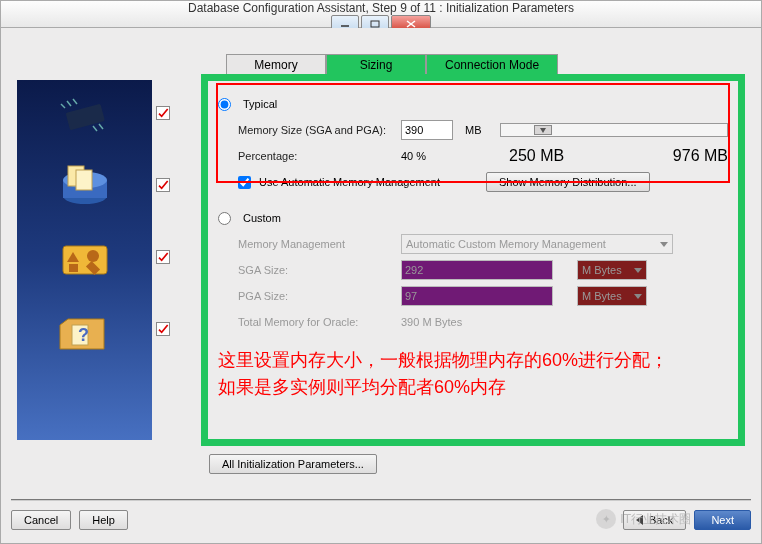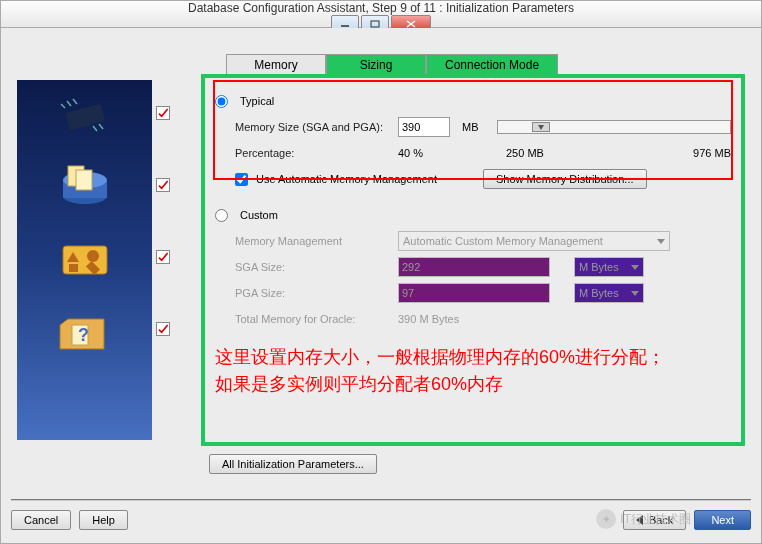--- a/index.html
+++ b/index.html
@@ -13,41 +13,41 @@
 .win-min { background: linear-gradient(#e9f2fb, #c2d9ee); }
 .win-max { background: linear-gradient(#e9f2fb, #c2d9ee); }
 .win-close { background: linear-gradient(#f5a29d, #d03e2f); color: #fff; width: 40px; }
 
 .window-body { background: #edecec; height: 516px; border: 1px solid #aaa; border-top: none; position: relative; padding: 4px; }
 
 .tabs { position: absolute; top: 26px; left: 225px; display: flex; gap: 0; }
 .tab { padding: 3px 18px; background: #22c55e; border: 1px solid #999; font-size: 12px; cursor: pointer; min-width: 100px; text-align: center; }
 .tab.active { background: #e8e7e7; border-bottom: 1px dashed #999; }
 
-.content-panel { position: absolute; top: 46px; left: 200px; right: 16px; height: 372px; border: 4px solid #22c55e; background: #edecec; padding: 10px; }
+.content-panel { position: absolute; top: 46px; left: 200px; right: 16px; height: 372px; border: 7px solid #22c55e; background: #edecec; padding: 10px; }
 
 .redbox { position: absolute; top: 2px; left: 8px; right: 8px; height: 100px; border: 2px solid #ff0000; z-index: 2; pointer-events: none; }
 
 .row { display: flex; align-items: center; height: 26px; gap: 8px; }
 .indent { margin-left: 20px; }
 .label { width: 155px; color: #222; }
 .label-gray { color: #999; }
 .radio { margin-right: 4px; }
 .text-input { width: 52px; height: 20px; border: 1px solid #999; background: #fff; padding: 1px 3px; font-size: 11px; }
 .text-input.wide { width: 152px; }
 .text-input.disabled { background: #701a75; color: #999; border: 1px solid #bbb; }
 .unit { margin-left: 4px; }
 .select-box { width: 272px; height: 20px; border: 1px solid #bbb; background: #edecec; color: #999; padding: 1px 4px; display: flex; align-items: center; justify-content: space-between; }
-.select-small { width: 70px; height: 20px; border: 1px solid #bbb; background: #4c1d95; color: #999; display: flex; align-items: center; justify-content: space-between; padding: 1px 4px; }
+.select-small { width: 70px; height: 20px; border: 1px solid #bbb; background: #7f1d1d; color: #999; display: flex; align-items: center; justify-content: space-between; padding: 1px 4px; }
 .arrow-down { width: 0; height: 0; border-left: 4px solid transparent; border-right: 4px solid transparent; border-top: 5px solid #888; }
 
 .slider-track { flex: 1; height: 14px; border: 1px solid #999; background: #f5f5f5; position: relative; margin-left: 10px; }
 .slider-thumb { position: absolute; top: 1px; left: 15%; width: 18px; height: 10px; background: #d8d6d6; border: 1px solid #888; display: flex; align-items: center; justify-content: center; }
 .slider-arrow { width: 0; height: 0; border-left: 3px solid transparent; border-right: 3px solid transparent; border-top: 5px solid #555; }
-.slider-labels { display: flex; justify-content: space-between; font-size: 11px; margin-top: 0; }
+.slider-labels { display: flex; justify-content: space-between; font-size: 16px; margin-top: 0; }
 
 .btn { padding: 3px 12px; background: linear-gradient(#f5f5f5, #dedddd); border: 1px solid #888; border-radius: 2px; cursor: pointer; font-size: 11px; }
 
 .annotation { color: #ff0000; font-size: 18px; line-height: 1.5; margin-top: 12px; font-family: "Microsoft YaHei", SimSun, Arial; }
 
 .sidebar { position: absolute; top: 52px; left: 16px; width: 135px; height: 360px; background: linear-gradient(180deg, #0b1a4a 0%, #1e3a7e 50%, #4770c1 100%); }
 .side-item { position: relative; height: 72px; display: flex; align-items: center; justify-content: center; }
 .check-red { position: absolute; right: -18px; top: 26px; width: 14px; height: 14px; border: 1px solid #888; background: #fff; display: flex; align-items: center; justify-content: center; }
 .check-red svg { width: 18px; height: 18px; }
 

